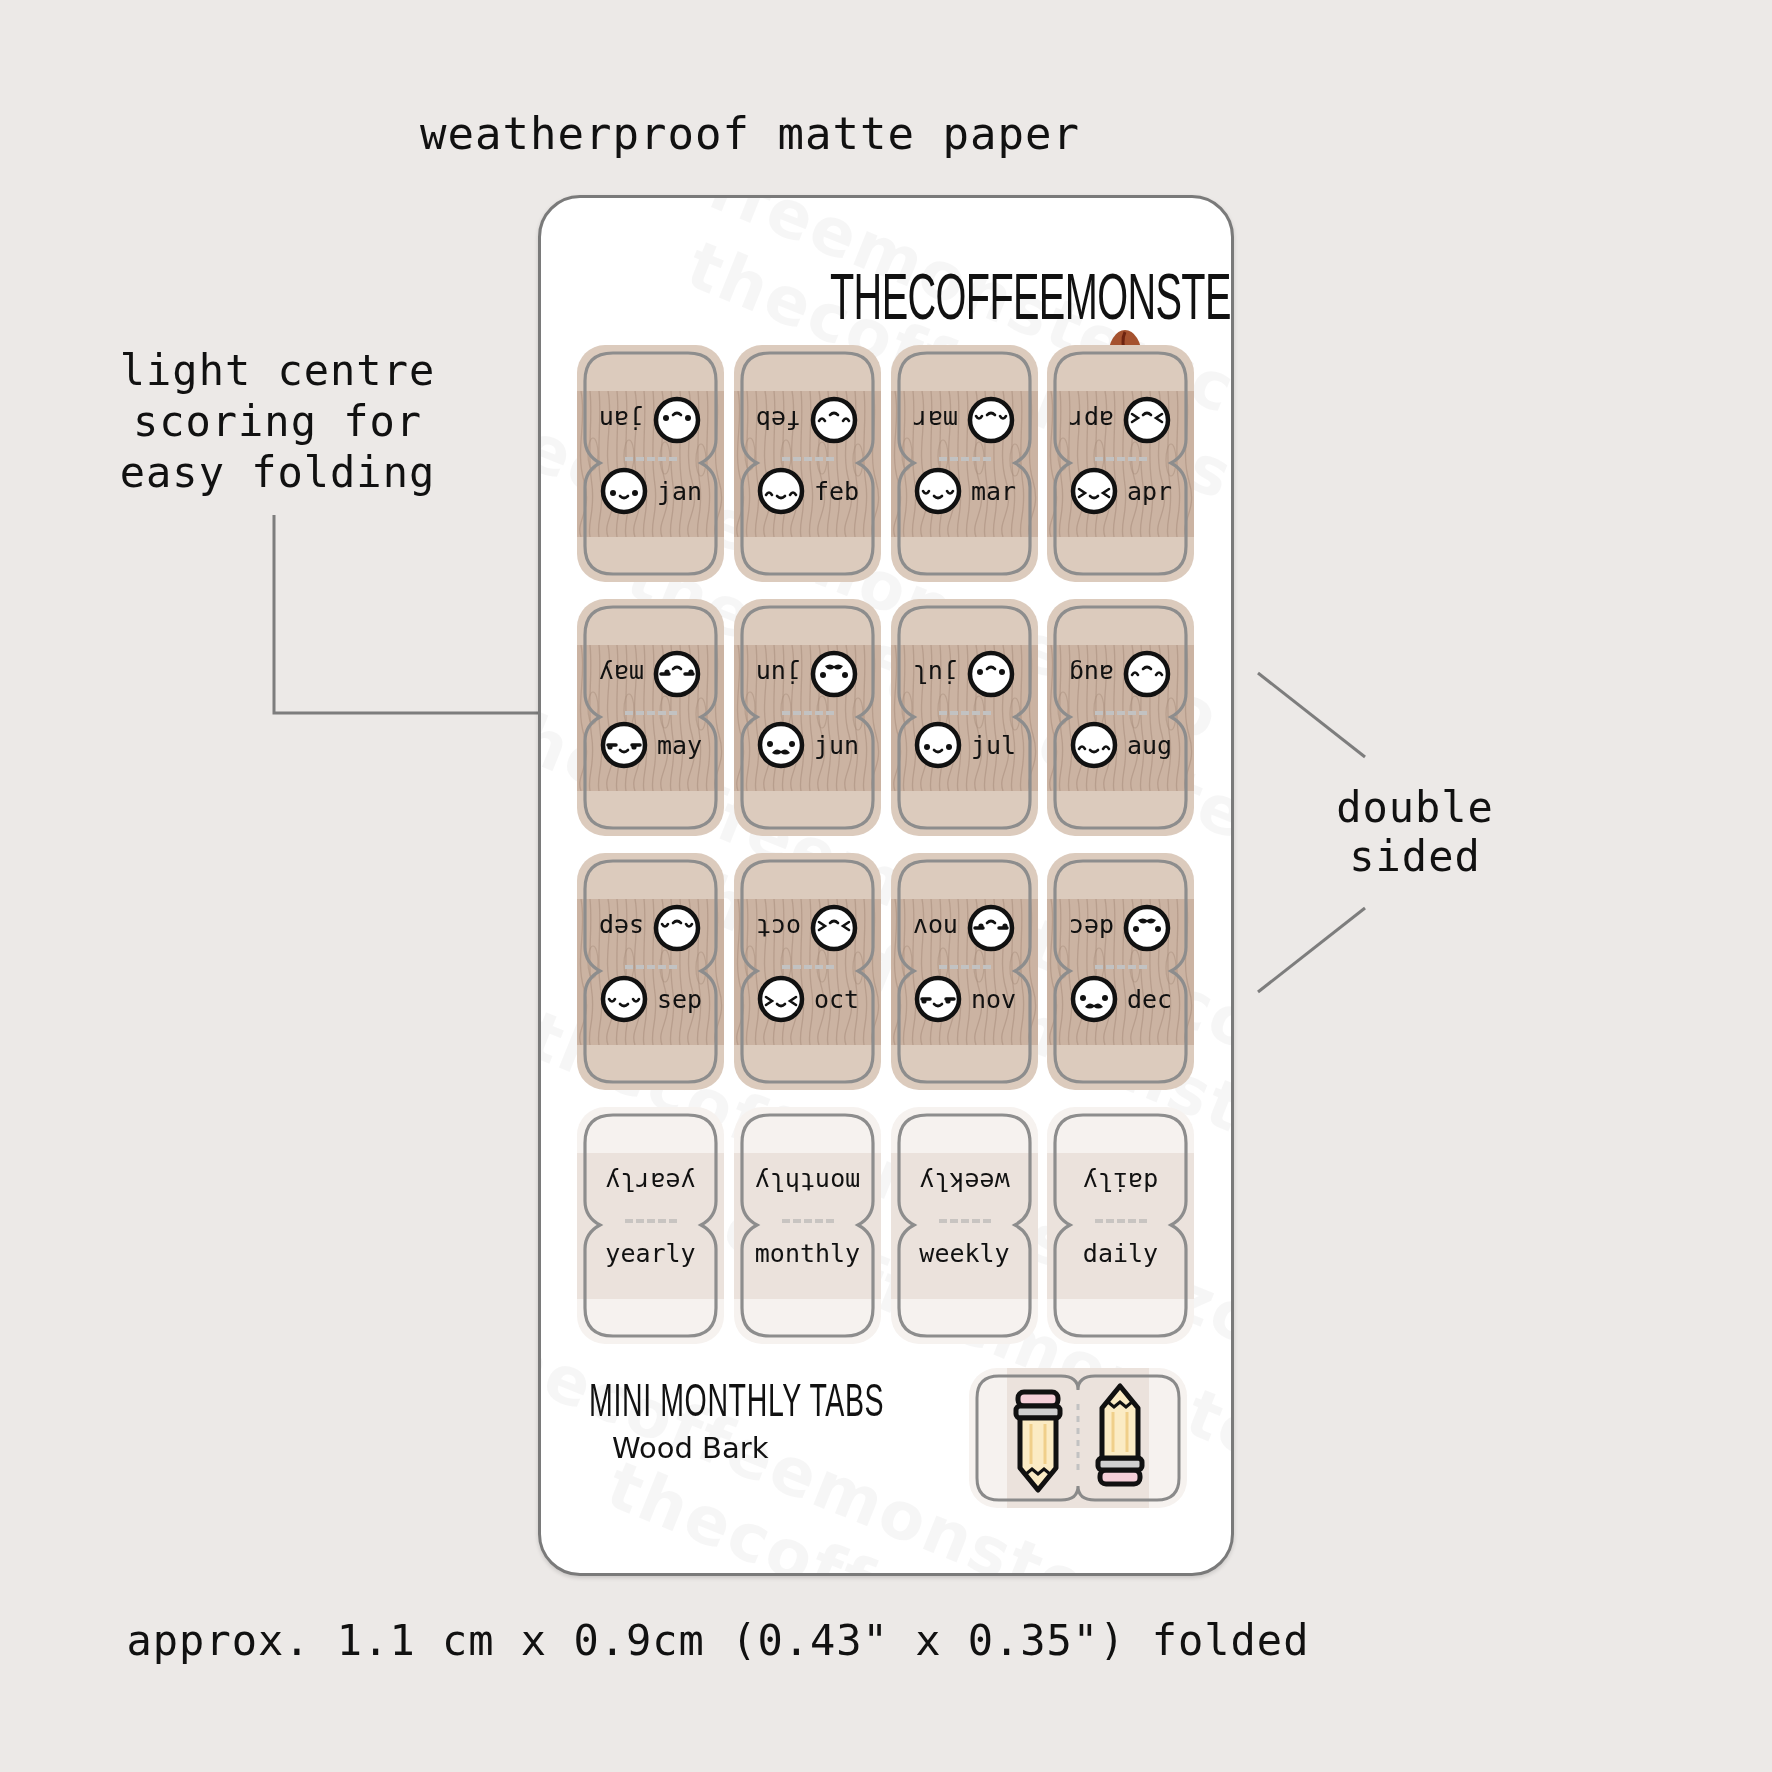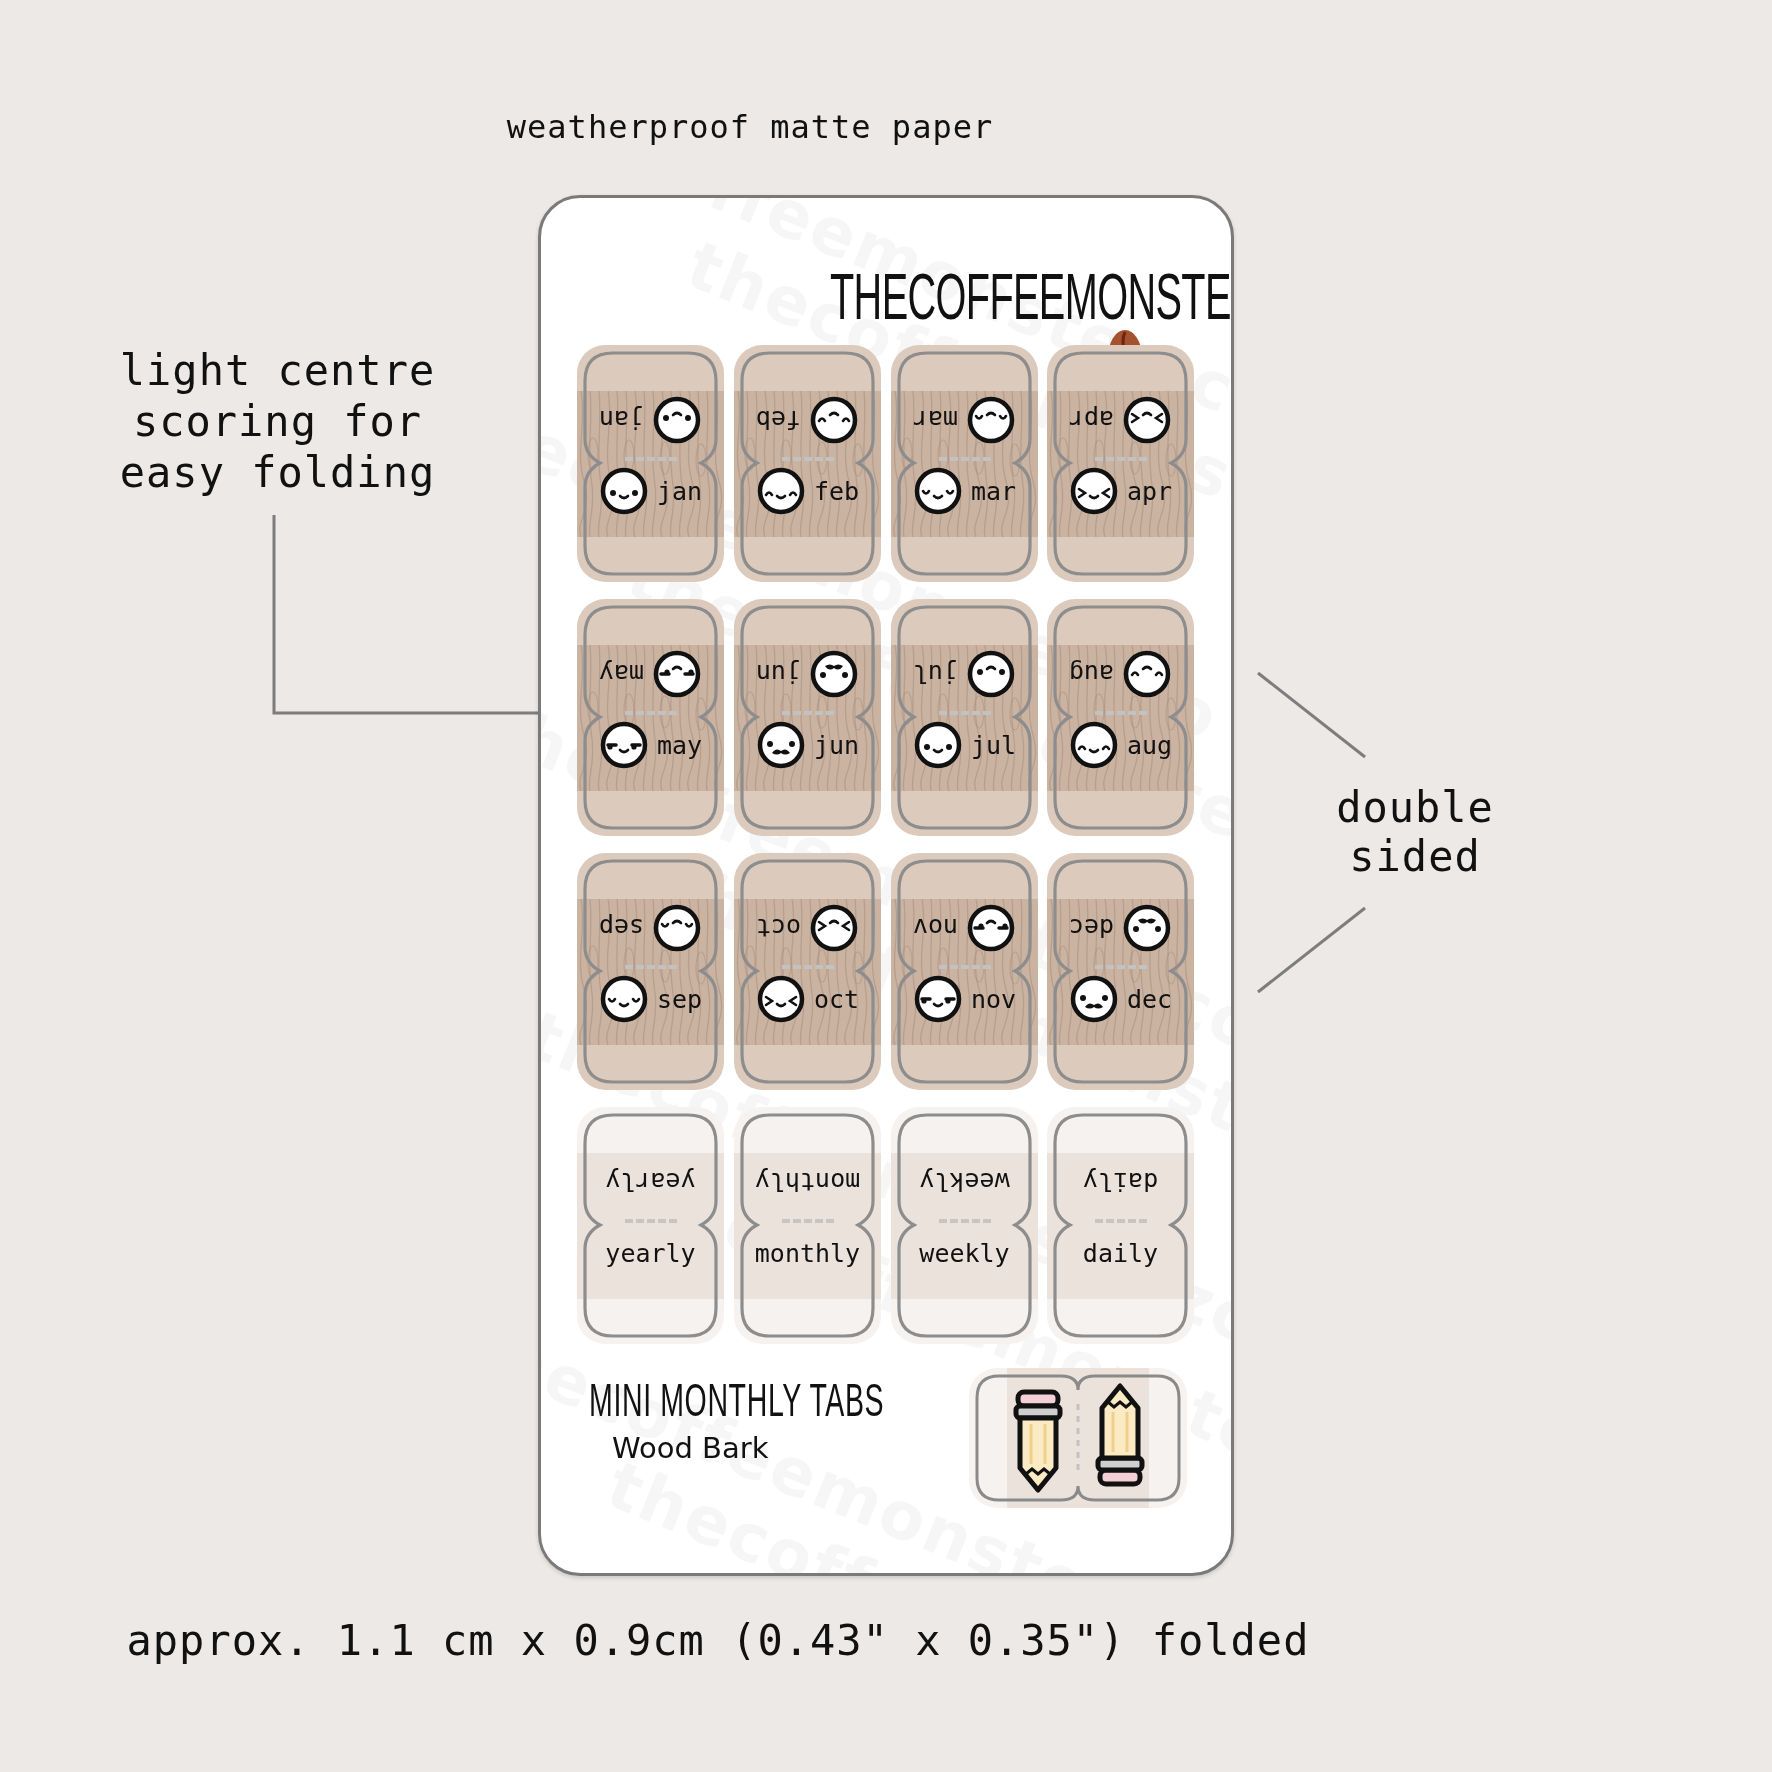--- a/index.html
+++ b/index.html
@@ -1,20 +1,20 @@
 <!DOCTYPE html>
 <html><head>
 <meta charset="utf-8">
 <style>
   * { box-sizing: border-box; margin: 0; padding: 0; }
   html, body { width: 1772px; height: 1772px; background: #ece9e7; overflow: hidden; }
   body { position: relative; font-family: "DejaVu Sans Mono", monospace; color: #111; }
 
   .caption { position: absolute; font-family: "DejaVu Sans Mono", monospace; color: #111; text-align: center; white-space: pre; }
-  #cap-top { left: 0; width: 1500px; top: 108px; font-size: 32px; letter-spacing: 1px; }
+  #cap-top { left: 0; width: 1500px; top: 108px; font-size: 44px; letter-spacing: 1px; }
   #cap-left { left: 90px; width: 375px; top: 345px; font-size: 42px; line-height: 51px; letter-spacing: 1px; }
   #cap-right { left: 1300px; width: 230px; top: 783px; font-size: 42px; line-height: 49px; letter-spacing: 1px; }
   #cap-bottom { left: 0; width: 1436px; top: 1616px; font-size: 42px; letter-spacing: 1px; }
 
   svg.leader { position: absolute; left: 0; top: 0; width: 1772px; height: 1772px; pointer-events: none; }
 
   .sheet {
     position: absolute; left: 538px; top: 195px; width: 696px; height: 1381px;
     background: #ffffff; border: 3px solid #7a7a7a; border-radius: 42px; overflow: hidden;
     box-shadow: 0 2px 4px rgba(0,0,0,0.15);

